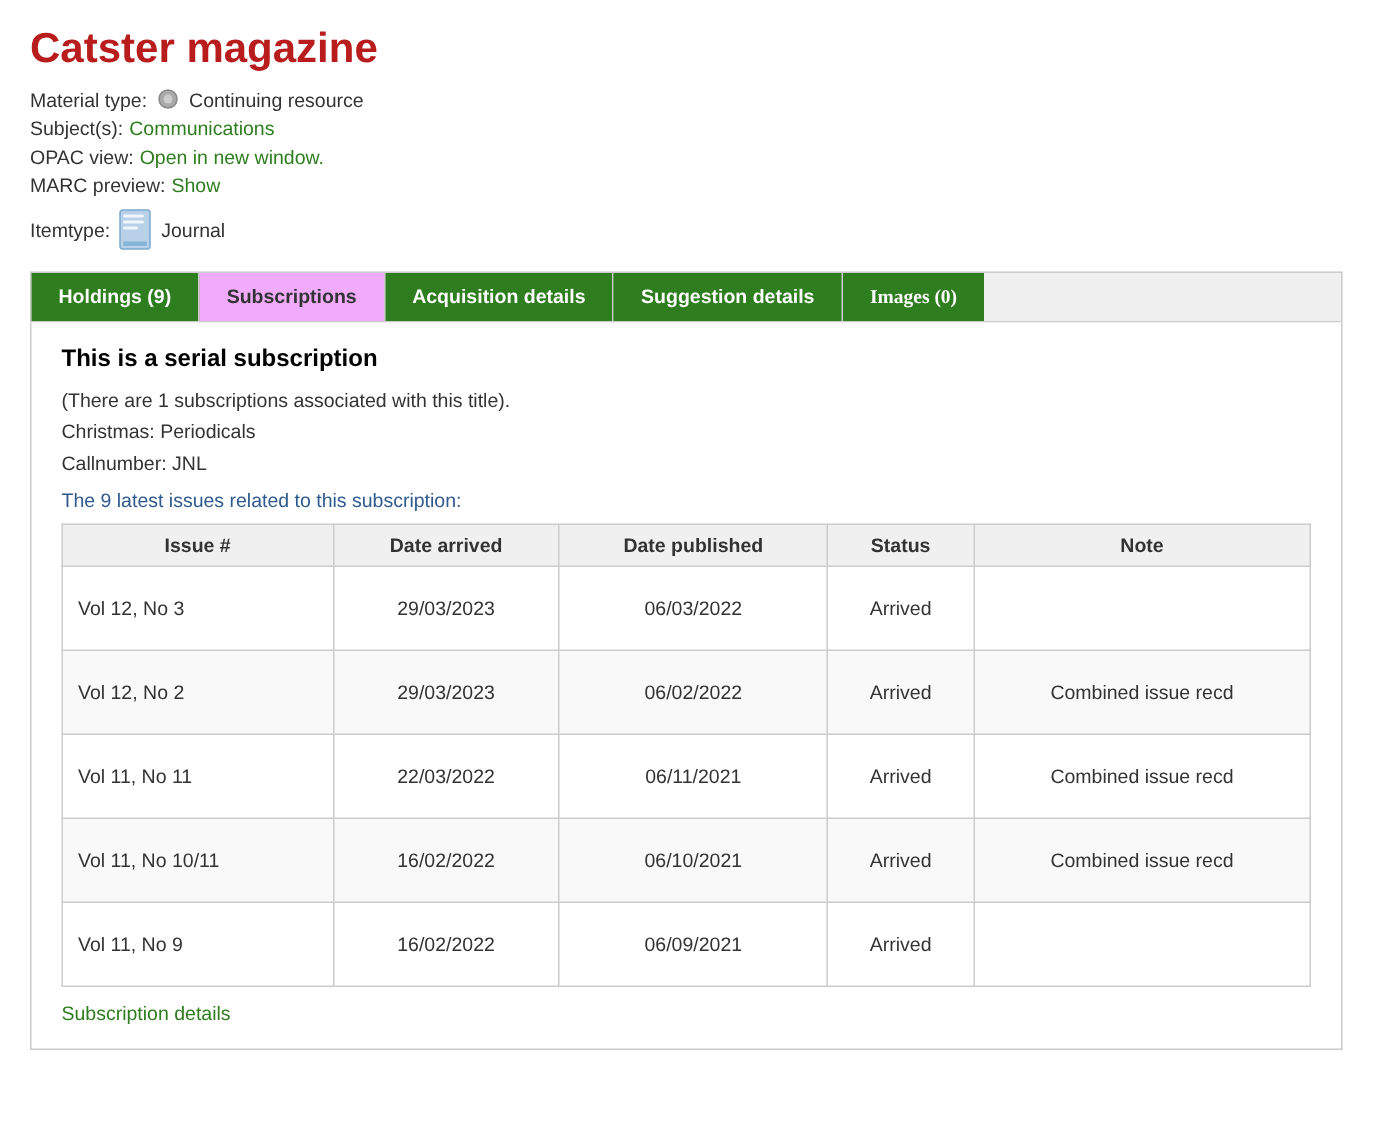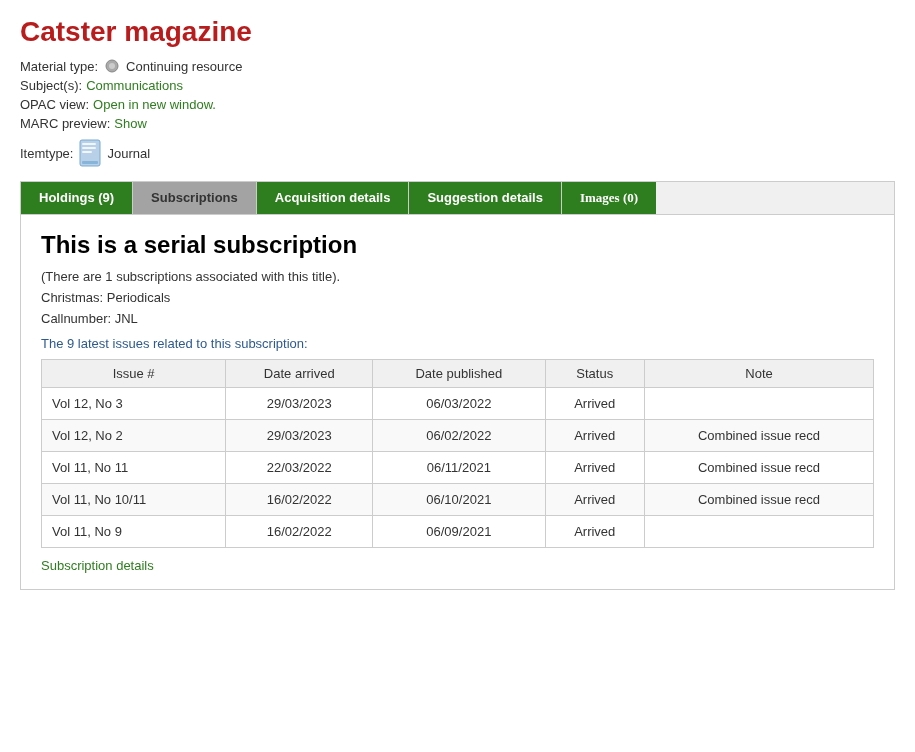--- a/index.html
+++ b/index.html
@@ -70,34 +70,34 @@
       display: flex;
       align-items: flex-start;
     }
 
     .tab.active {
       background: #2e7d1e;
       color: #fff;
     }
 
     .tab.inactive {
-      background: #a3a3a3;
+      background: #f0abfc;
       color: #333;
     }
 
     
     .main-content {
       border: 1px solid #ccc;
       border-top: none;
       padding: 16px 20px;
       background: #fff;
     }
 
     .serial-title {
-      font-size: 24px;
+      font-size: 16px;
       font-weight: bold;
       margin-bottom: 10px;
       color: #000;
     }
 
     .subscription-info {
       margin-bottom: 6px;
       color: #333;
     }
 
@@ -113,27 +113,27 @@
       width: 100%;
       border-collapse: collapse;
       margin-bottom: 10px;
     }
 
     .issues-table th {
       background: #f0f0f0;
       border: 1px solid #ccc;
       padding: 6px 10px;
       text-align: center;
-      font-weight: normal;
+      font-weight: bold;
       font-size: 13px;
     }
 
     .issues-table td {
       border: 1px solid #ccc;
-      padding: 8px 10px;
+      padding: 20px 10px;
       text-align: center;
       font-size: 13px;
     }
 
     .issues-table tr:nth-child(even) {
       background: #f9f9f9;
     }
 
     .issues-table td:first-child {
       text-align: left;

